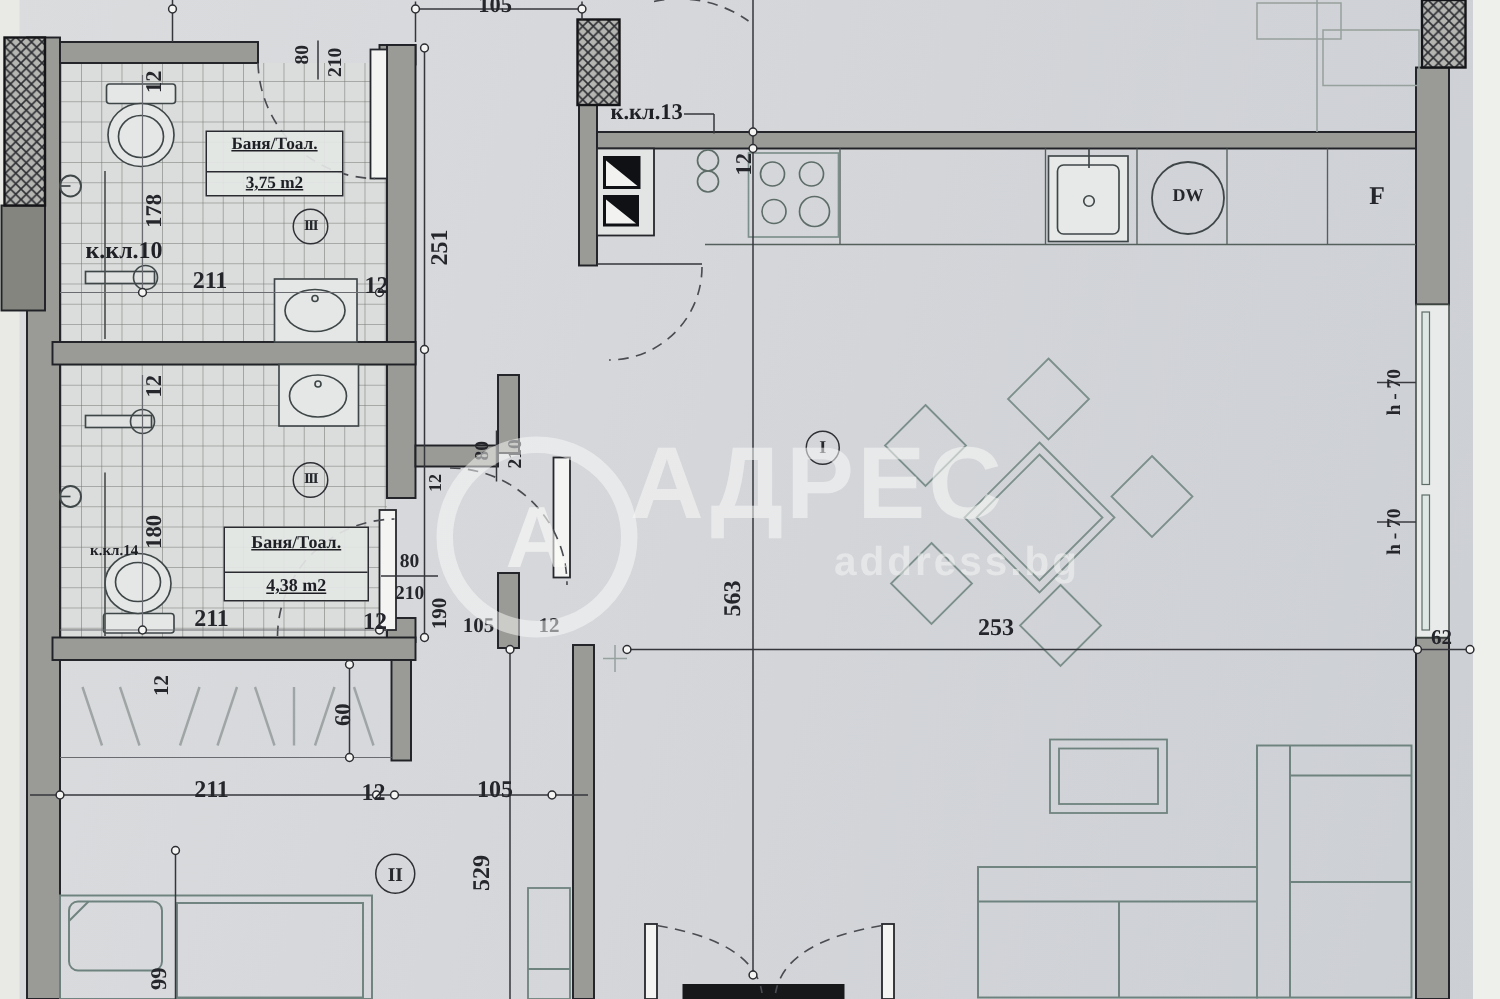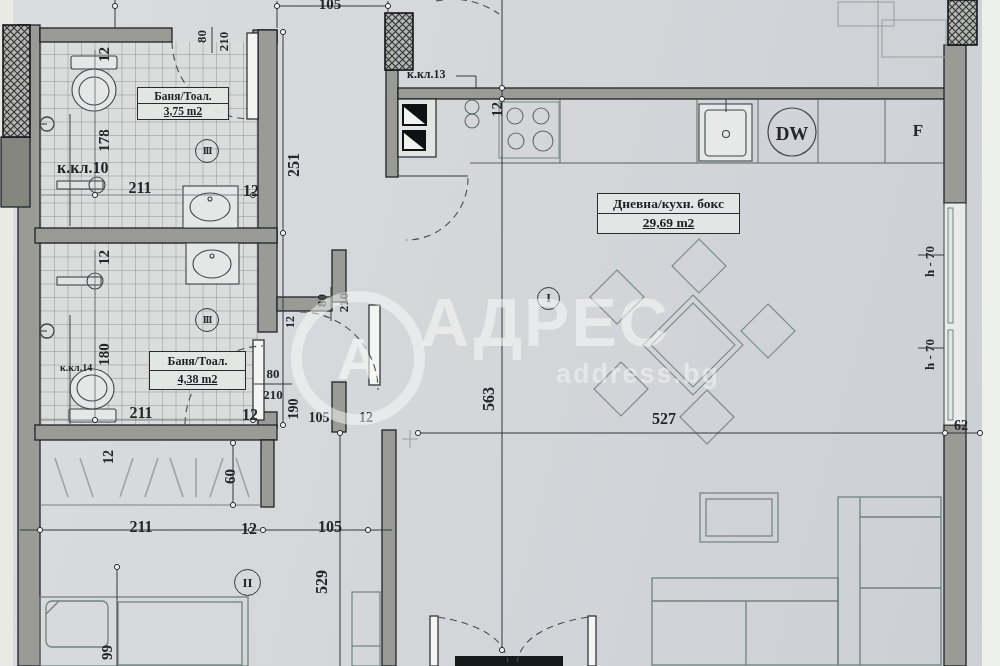--- a/index.html
+++ b/index.html
@@ -7,21 +7,21 @@
         background:linear-gradient(105deg,#dadcde 0%,#d3d5d9 55%,#cccfd4 100%);
         font-family:"Liberation Serif",serif;}
   .edge{position:absolute;top:0;height:666px;}
   .edge.l{left:0;width:13px;background:#e9eae6;}
   .edge.r{right:0;width:18px;background:#eef0ec;}
   svg.draw{position:absolute;left:0;top:0;}
   .t{position:absolute;color:#25262c;text-align:center;line-height:1;white-space:nowrap;font-weight:600;}
   .v{transform:rotate(-90deg);}
   .roombox{position:absolute;border:1.4px solid #2a2b31;background:rgba(228,231,229,.92);
            text-align:center;color:#1e1f25;z-index:3;}
-  .roombox .rn{border-bottom:1.2px solid #2a2b31;padding:2px 4px 1px;font-weight:600;}
+  .roombox .rn{border-bottom:1.2px solid #2a2b31;padding:2px 4px 12px;font-weight:600;text-decoration:underline;}
   .roombox .ra{padding:1px 4px 2px;font-weight:600;text-decoration:underline;}
   .circ{position:absolute;border:1.6px solid #2f3036;border-radius:50%;text-align:center;
         color:#26272d;font-weight:700;z-index:3;background:transparent;}
   .wm{position:absolute;color:rgba(250,250,248,.55);font-family:"Liberation Sans",sans-serif;
       font-weight:bold;pointer-events:none;z-index:5;line-height:1;}
   .wm-ring{position:absolute;left:291px;top:291px;width:112px;height:112px;border-radius:50%;
            border:11px solid rgba(251,251,249,.5);z-index:5;pointer-events:none;
            display:flex;align-items:center;justify-content:center;}
   .wm-ring span{font-family:"Liberation Sans",sans-serif;font-weight:bold;font-size:58px;
                 color:rgba(251,251,249,.6);}
@@ -293,35 +293,31 @@
   </svg>
 
   <div class="roombox" style="left:137px;top:87px;width:90px;font-size:11.5px;">
     <div class="rn">Баня/Тоал.</div>
     <div class="ra">3,75 m2</div>
   </div>
   <div class="roombox" style="left:149px;top:351px;width:95px;font-size:12px;">
     <div class="rn">Баня/Тоал.</div>
     <div class="ra">4,38 m2</div>
   </div>
-  <div class="roombox" style="left:597px;top:193px;width:141px;font-size:13.5px;">
-    <div class="rn">Дневна/кухн. бокс</div>
-    <div class="ra">29,69 m2</div>
-  </div>
 
   <span class="klabel" style="left:57px;top:159px;font-size:16px;">к.кл.10</span>
   <span class="klabel" style="left:60px;top:362px;font-size:10px;">к.кл.14</span>
-  <span class="klabel" style="left:407px;top:67px;font-size:12px;">к.кл.13</span>
-
-  <span class="t" style="left:772px;top:124px;width:40px;font-size:19px;">DW</span>
+  <span class="klabel" style="left:407px;top:67px;font-size:15px;">к.кл.13</span>
+
+  <span class="t" style="left:772px;top:124px;width:40px;font-size:12px;">DW</span>
   <span class="t" style="left:905px;top:122px;width:26px;font-size:17px;">F</span>
 
   <div class="circ" style="left:537px;top:287px;width:21px;height:21px;line-height:21px;font-size:12px;">
     <span>I</span></div>
-  <div class="circ" style="left:234px;top:569px;width:25px;height:25px;line-height:25px;font-size:13px;">
+  <div class="circ" style="left:250px;top:569px;width:25px;height:25px;line-height:25px;font-size:13px;">
     <span>II</span></div>
   <div class="circ" style="left:195px;top:139px;width:22px;height:22px;line-height:22px;font-size:10px;letter-spacing:-1px;">
     <span>III</span></div>
   <div class="circ" style="left:195px;top:308px;width:22px;height:22px;line-height:22px;font-size:10px;letter-spacing:-1px;">
     <span>III</span></div>
 
   <span class="t" style="left:308px;top:-3px;width:44px;font-size:15px;">105</span>
   <span class="t v" style="left:82px;top:47px;width:44px;font-size:15px;">12</span>
   <span class="t v" style="left:179px;top:30px;width:44px;font-size:13px;">80</span>
   <span class="t v" style="left:201px;top:35px;width:44px;font-size:13px;">210</span>
@@ -336,21 +332,21 @@
   <span class="t" style="left:251px;top:367px;width:44px;font-size:13px;">80</span>
   <span class="t" style="left:251px;top:388px;width:44px;font-size:13px;">210</span>
   <span class="t v" style="left:299px;top:294px;width:44px;font-size:13px;">80</span>
   <span class="t v" style="left:321px;top:296px;width:44px;font-size:13px;">210</span>
   <span class="t v" style="left:268px;top:316px;width:44px;font-size:12px;">12</span>
   <span class="t v" style="left:272px;top:402px;width:44px;font-size:14px;">190</span>
   <span class="t" style="left:297px;top:411px;width:44px;font-size:14px;">105</span>
   <span class="t" style="left:344px;top:411px;width:44px;font-size:14px;">12</span>
   <span class="t v" style="left:475px;top:102px;width:44px;font-size:15px;">12</span>
   <span class="t v" style="left:467px;top:391px;width:44px;font-size:16px;">563</span>
-  <span class="t" style="left:642px;top:411px;width:44px;font-size:16px;">527</span>
+  <span class="t" style="left:642px;top:411px;width:44px;font-size:16px;">253</span>
   <span class="t" style="left:939px;top:419px;width:44px;font-size:14px;">62</span>
   <span class="t v" style="left:907px;top:255px;width:44px;font-size:13px;">h - 70</span>
   <span class="t v" style="left:907px;top:348px;width:44px;font-size:13px;">h - 70</span>
   <span class="t v" style="left:87px;top:450px;width:44px;font-size:14px;">12</span>
   <span class="t v" style="left:208px;top:469px;width:44px;font-size:15px;">60</span>
   <span class="t" style="left:119px;top:519px;width:44px;font-size:16px;">211</span>
   <span class="t" style="left:227px;top:521px;width:44px;font-size:16px;">12</span>
   <span class="t" style="left:308px;top:519px;width:44px;font-size:16px;">105</span>
   <span class="t v" style="left:300px;top:574px;width:44px;font-size:16px;">529</span>
   <span class="t v" style="left:85px;top:645px;width:44px;font-size:15px;">99</span>

